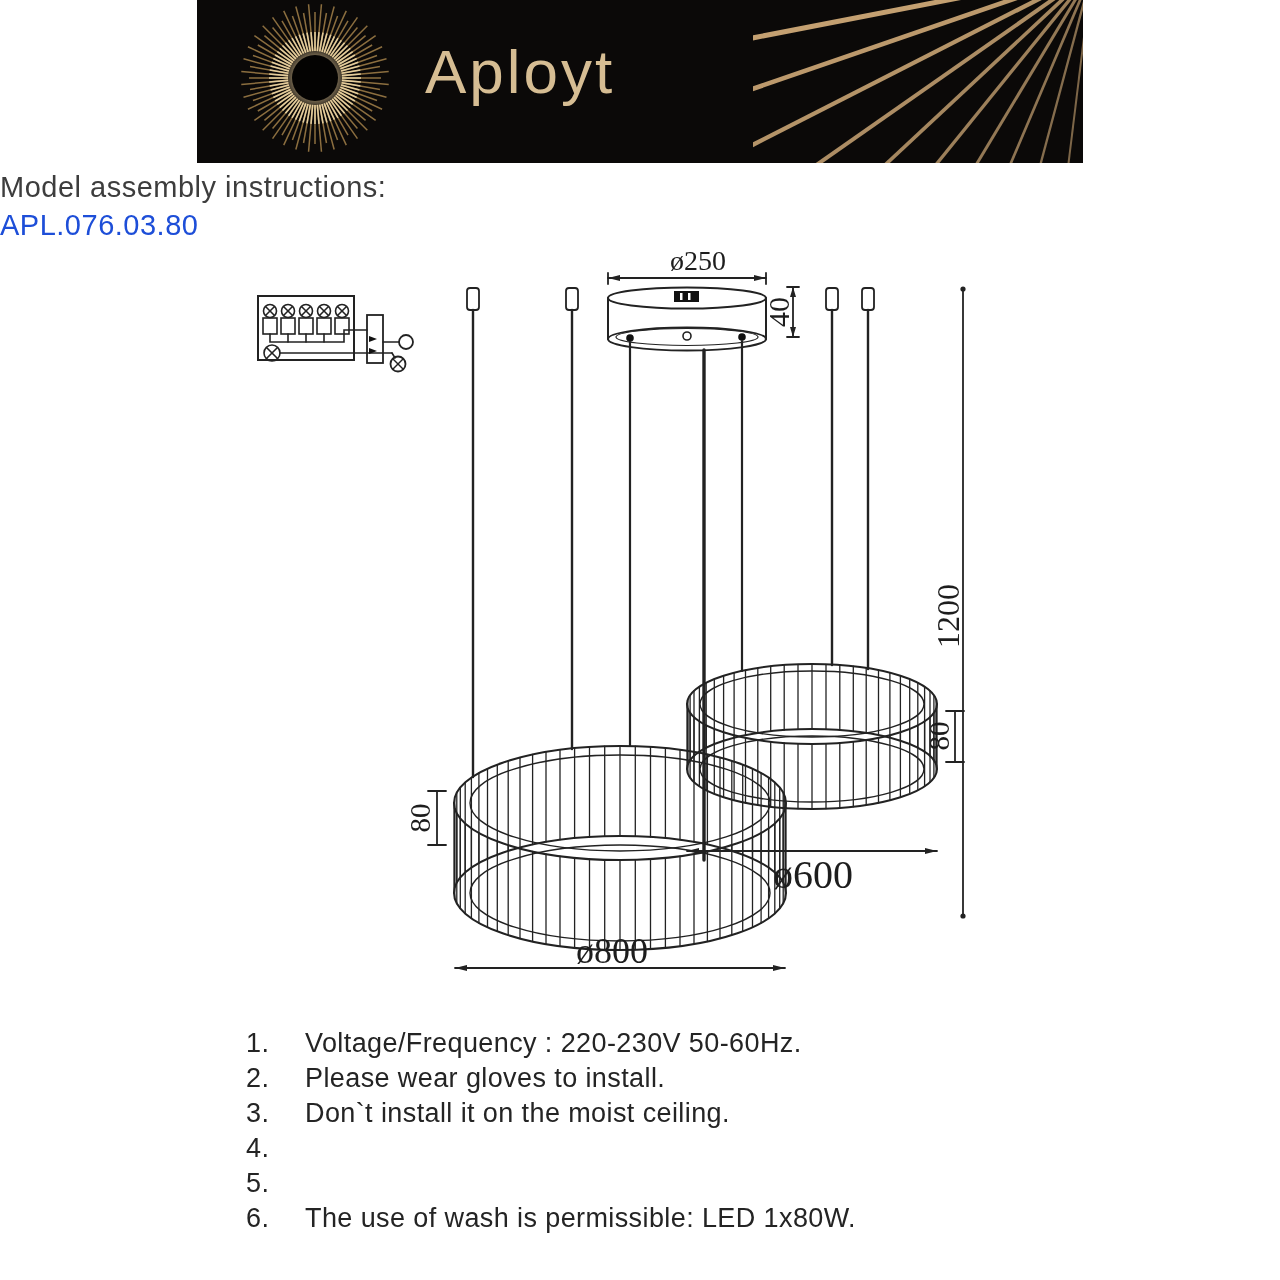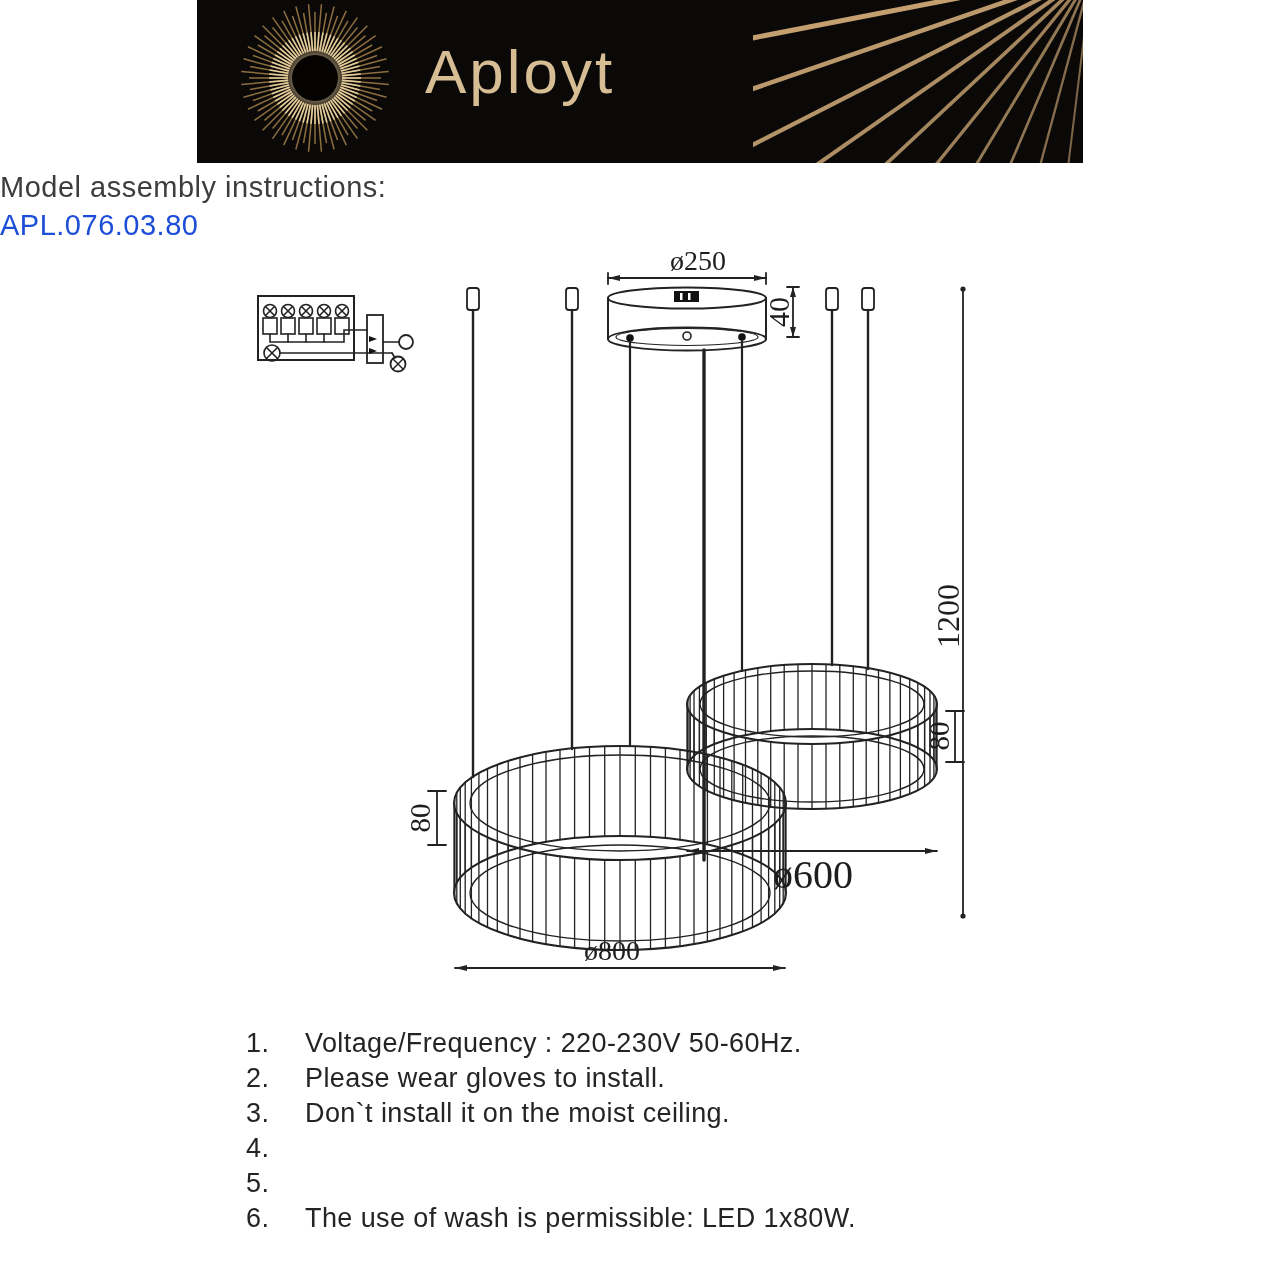--- a/index.html
+++ b/index.html
@@ -446,21 +446,21 @@
       </g>
     </g>
   </svg>
 
   <span class="dim" style="left:687px;top:261px;font-size:28px;margin-left:11px;">ø250</span>
   <span class="dim rot" style="left:779px;top:312px;font-size:30px;">40</span>
   <span class="dim rot" style="left:948px;top:616px;font-size:32px;">1200</span>
   <span class="dim rot" style="left:939px;top:736px;font-size:29px;">80</span>
   <span class="dim rot" style="left:420px;top:818px;font-size:29px;">80</span>
   <span class="dim" style="left:813px;top:834px;font-size:40px;margin-top:40px;">ø600</span>
-  <span class="dim" style="left:612px;top:951px;font-size:28px;">ø800</span>
+  <span class="dim" style="left:612px;top:951px;font-size:36px;">ø800</span>
 
   <div class="instr">
     <div class="instr-row">
       <span class="instr-num">1.</span>
       <span class="instr-text">Voltage/Frequency : 220-230V 50-60Hz.</span>
     </div>
     <div class="instr-row">
       <span class="instr-num">2.</span>
       <span class="instr-text">Please wear gloves to install.</span>
     </div>

